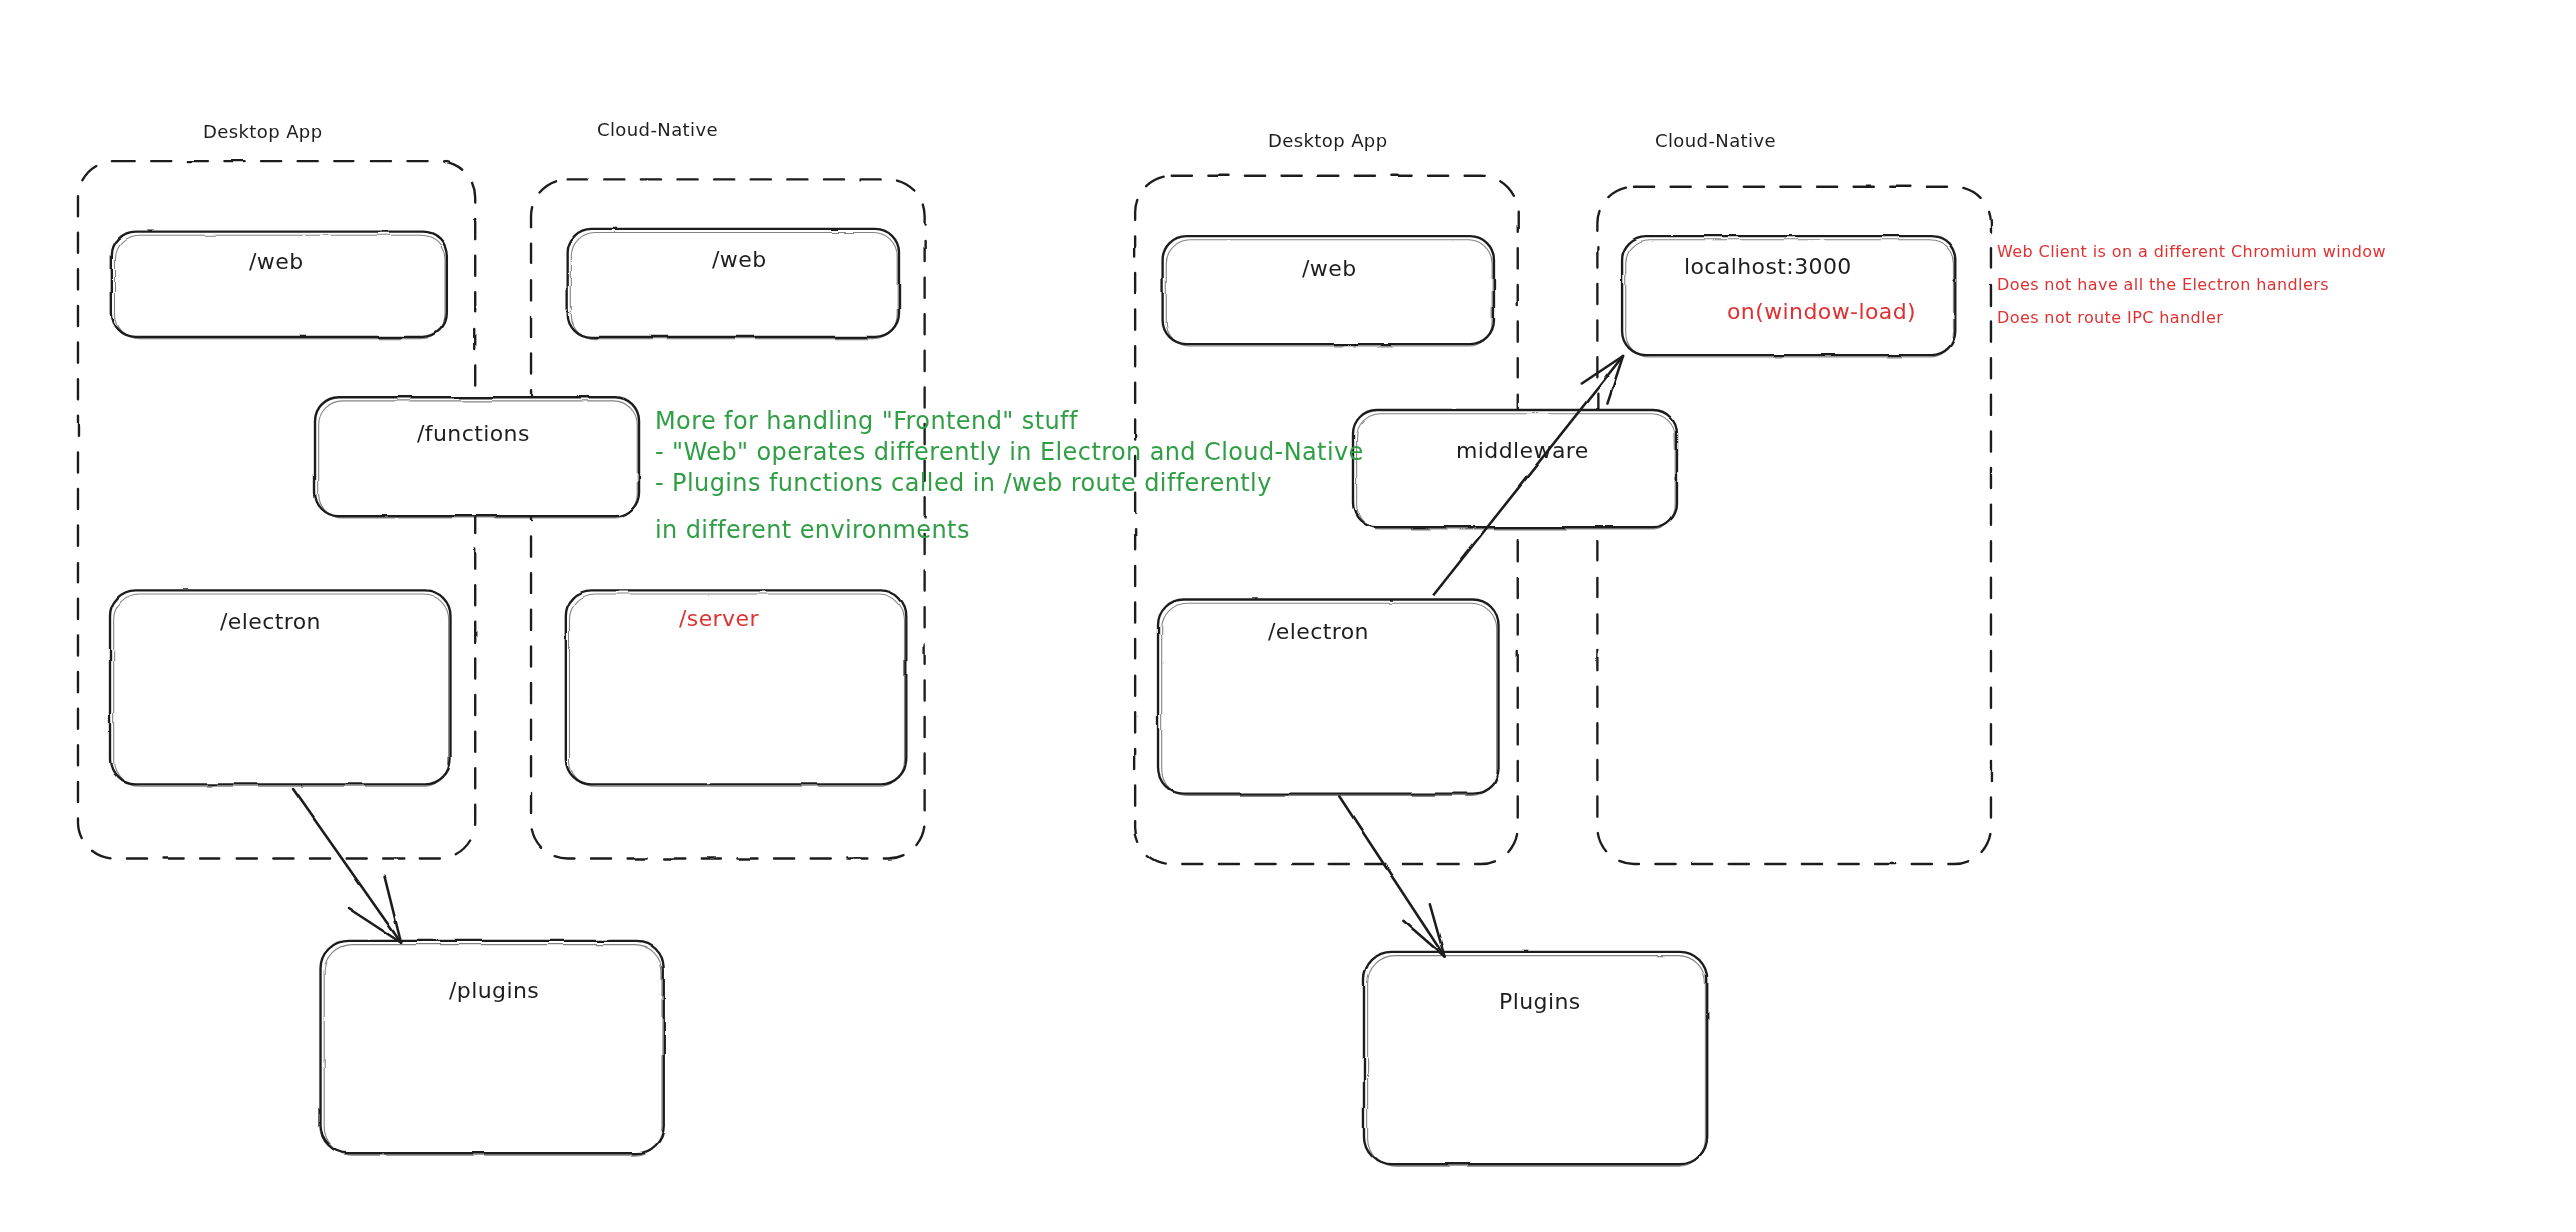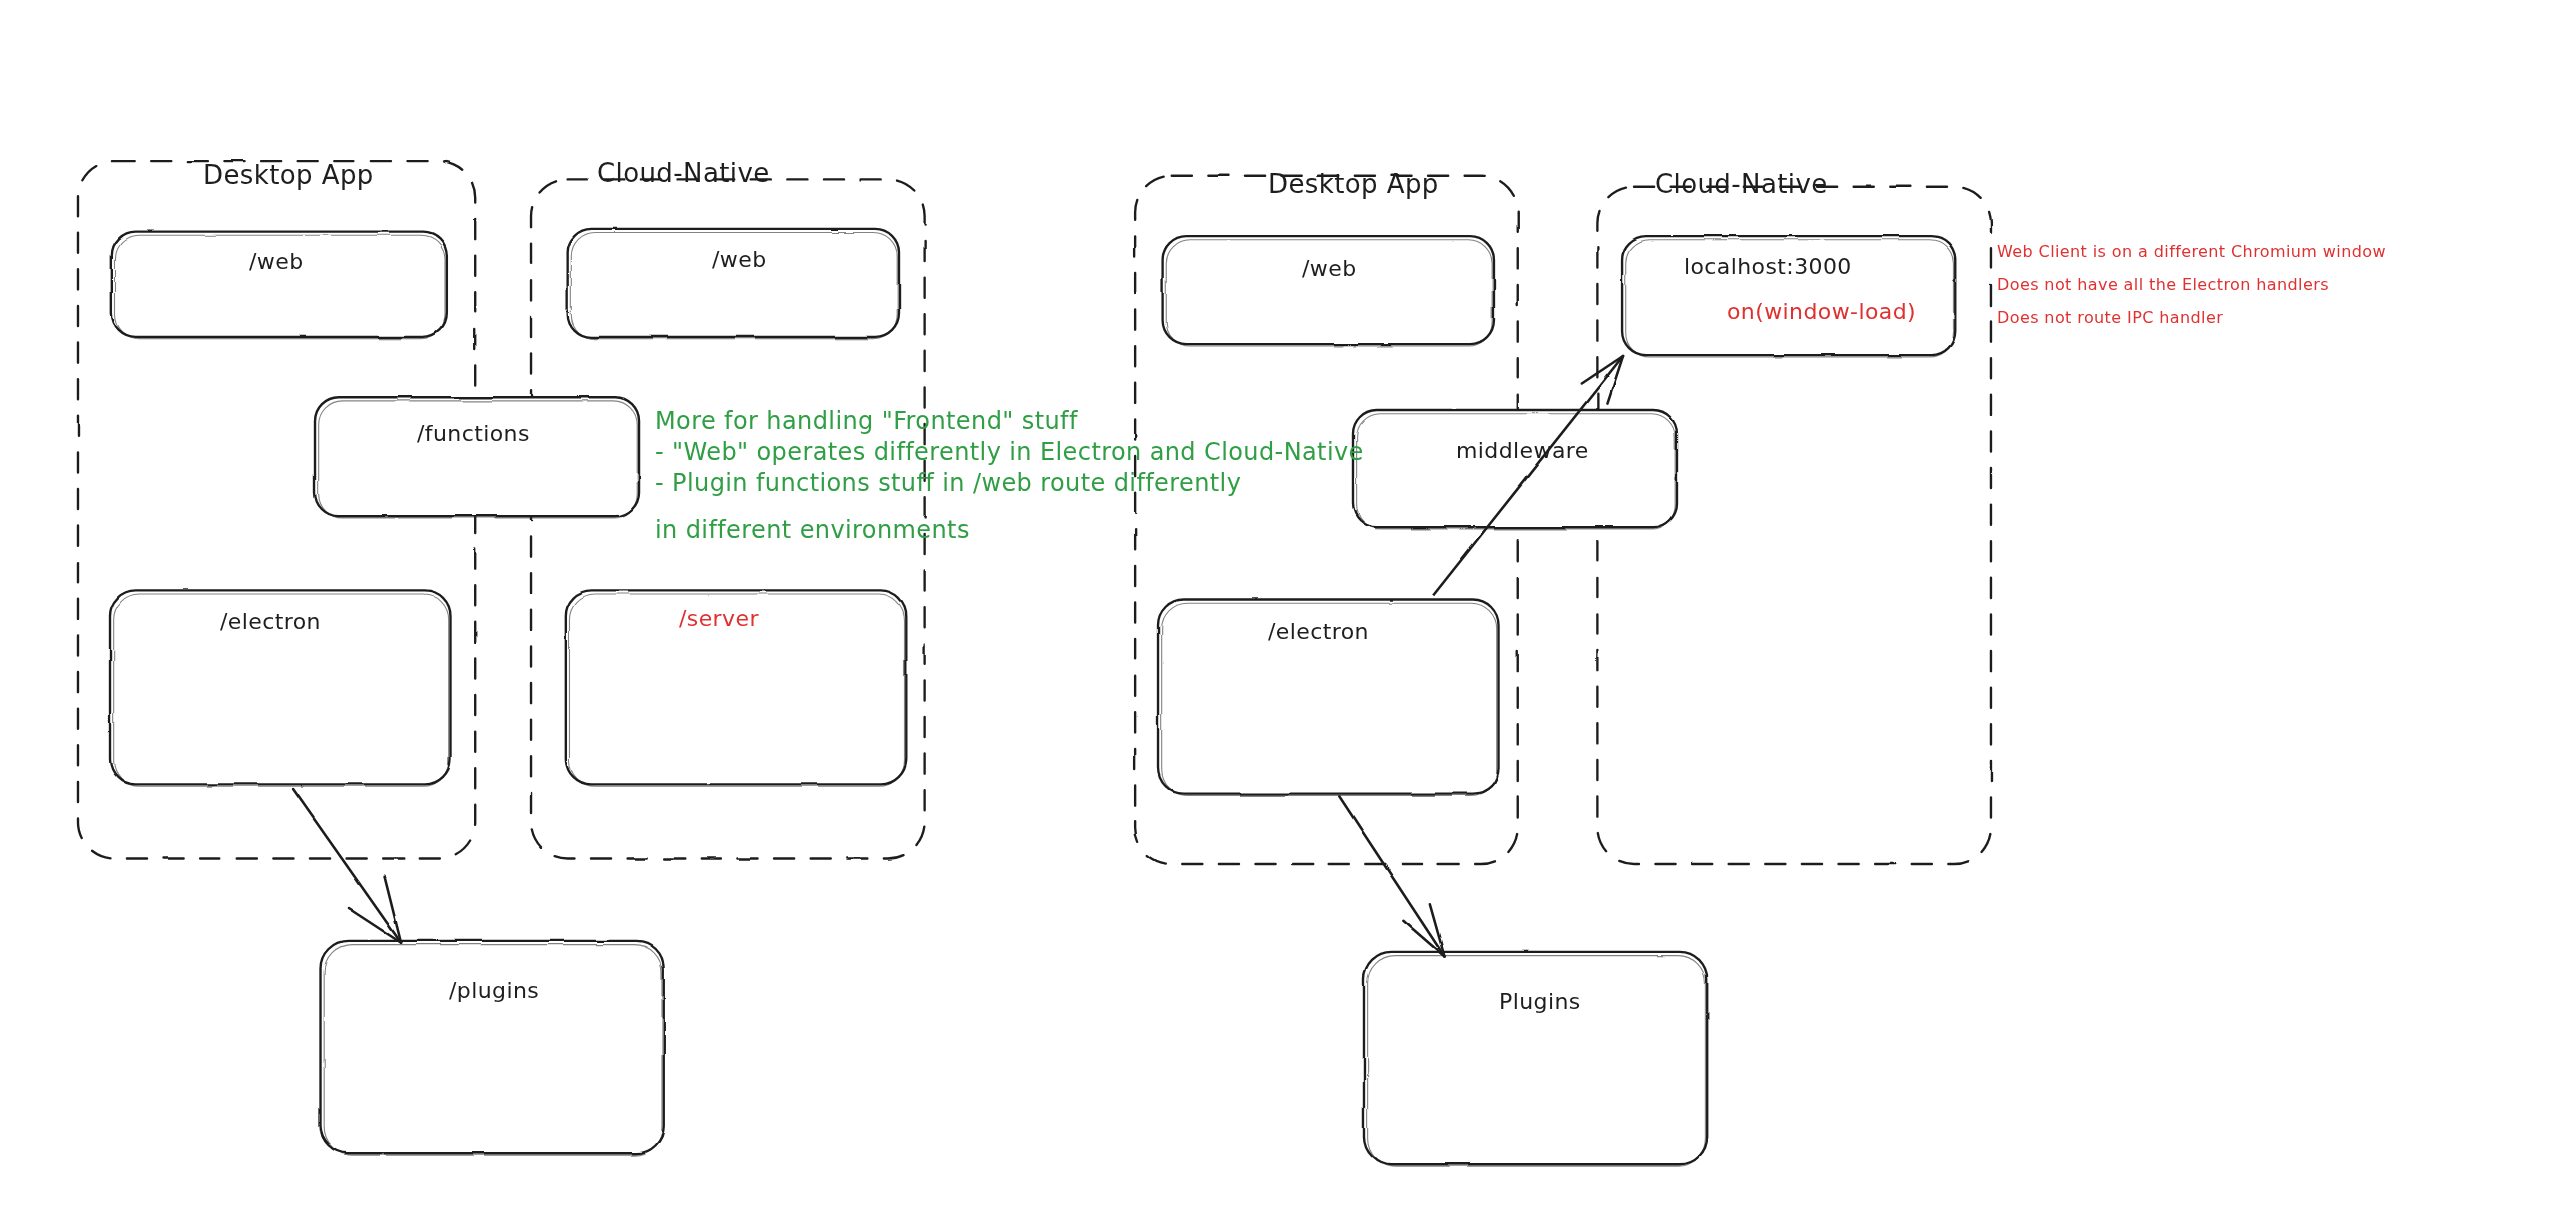--- a/index.html
+++ b/index.html
@@ -8,21 +8,21 @@
     width:2576px;height:1232px;position:relative;overflow:hidden;
     font-family:"DejaVu Sans","Liberation Sans",sans-serif;
   }
   #canvas{position:absolute;inset:0;width:2576px;height:1232px;}
   .lbl{
     position:absolute;white-space:pre;color:#1e1e1e;
     font-family:"DejaVu Sans","Liberation Sans",sans-serif;
     letter-spacing:0.4px;
   }
   .node-text{font-size:22px;}
-  .group-text{font-size:26px;margin-top:39px;}
+  .group-text{font-size:18px;}
   .red{color:#e03131;}
   .green{color:#2f9e44;}
   .annot{font-size:24px;line-height:1.38;}
   .annot-red{font-size:16px;line-height:1.55;}
 </style>
 </head>
 <body>
 
 <svg id="canvas" viewBox="0 0 2814 1346" aria-hidden="true">
   <defs>
@@ -132,21 +132,21 @@
 <div class="lbl node-text" style="left:417px;top:421px;">/functions</div>
 
 <div class="lbl node-text" style="left:220px;top:609px;">/electron</div>
 
 <div class="lbl node-text red" style="left:679px;top:606px;">/server</div>
 
 <div class="lbl node-text" style="left:449px;top:978px;text-align:center;">/plugins</div>
 
 <div class="lbl annot green" style="left:655px;top:405px;">More for handling "Frontend" stuff</div>
 <div class="lbl annot green" style="left:655px;top:436px;">- "Web" operates differently in Electron and Cloud-Native</div>
-<div class="lbl annot green" style="left:655px;top:467px;">- Plugin functions stuff in /web route differently</div>
+<div class="lbl annot green" style="left:655px;top:467px;">- Plugins functions called in /web route differently</div>
 <div class="lbl annot green" style="left:655px;top:498px;margin-top:16px;">in different environments</div>
 
 <div class="lbl group-text" style="left:1268px;top:130px;">Desktop App</div>
 
 <div class="lbl group-text" style="left:1655px;top:130px;">Cloud-Native</div>
 
 <div class="lbl node-text" style="left:1302px;top:256px;">/web</div>
 
 <div class="lbl node-text" style="left:1684px;top:254px;">localhost:3000</div>
 <div class="lbl red" style="left:1727px;top:299px;font-size:22px;">on(window-load)</div>

